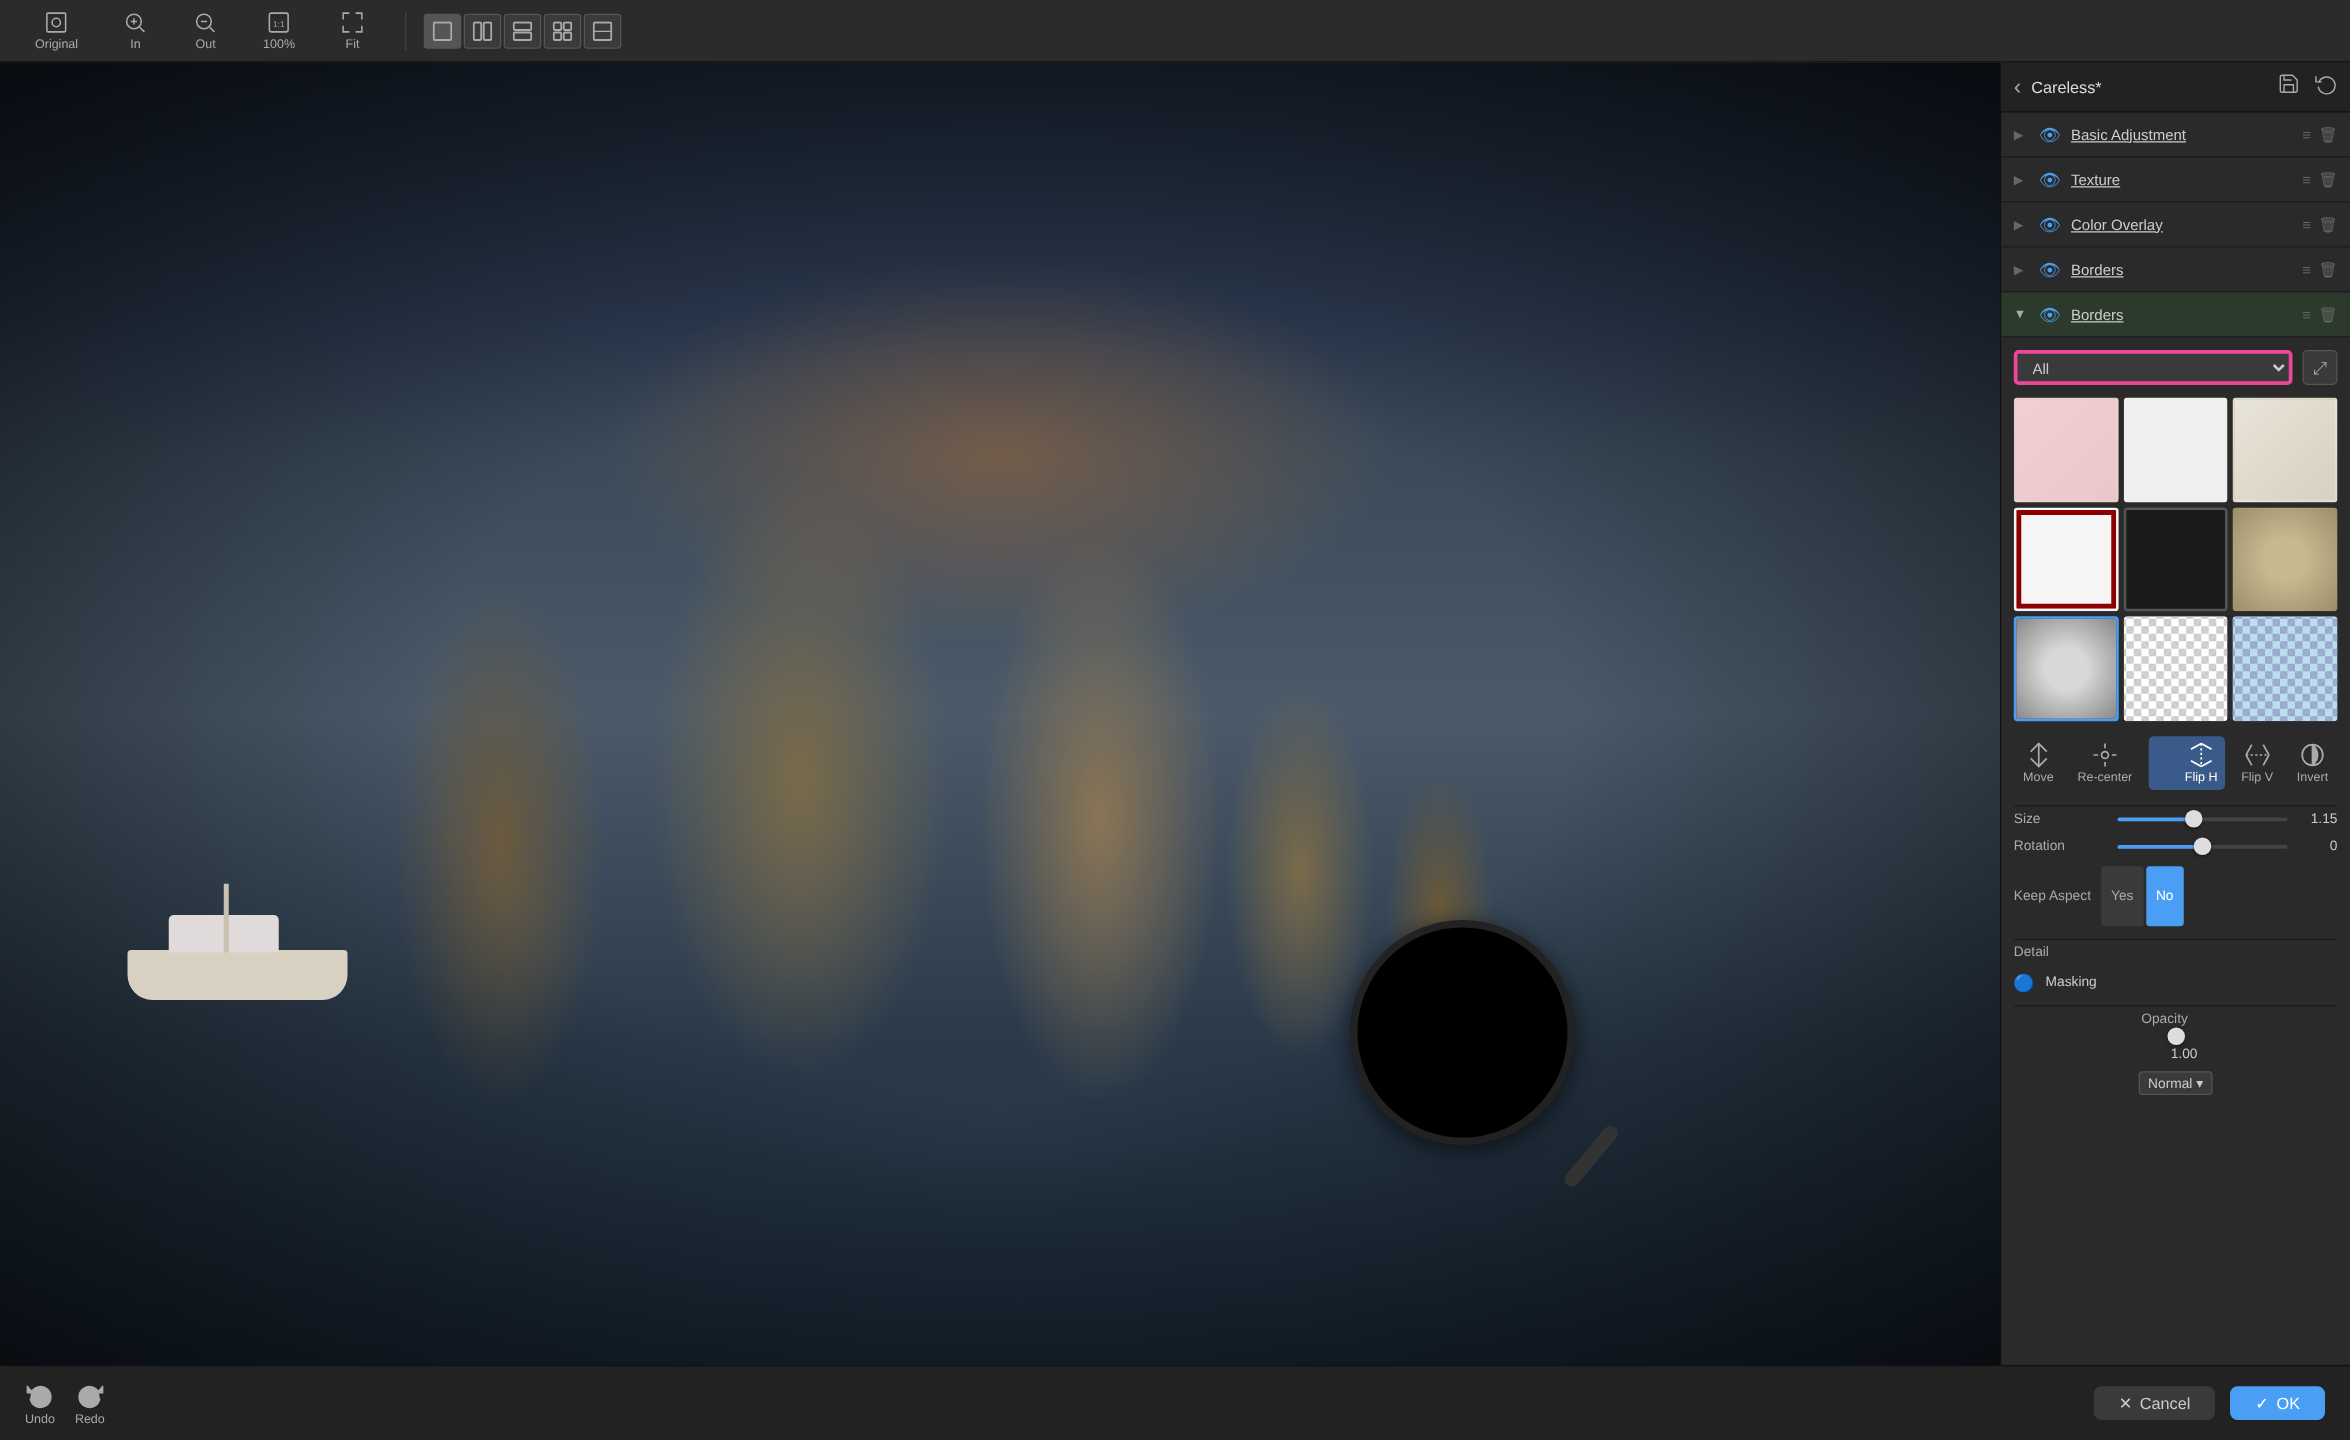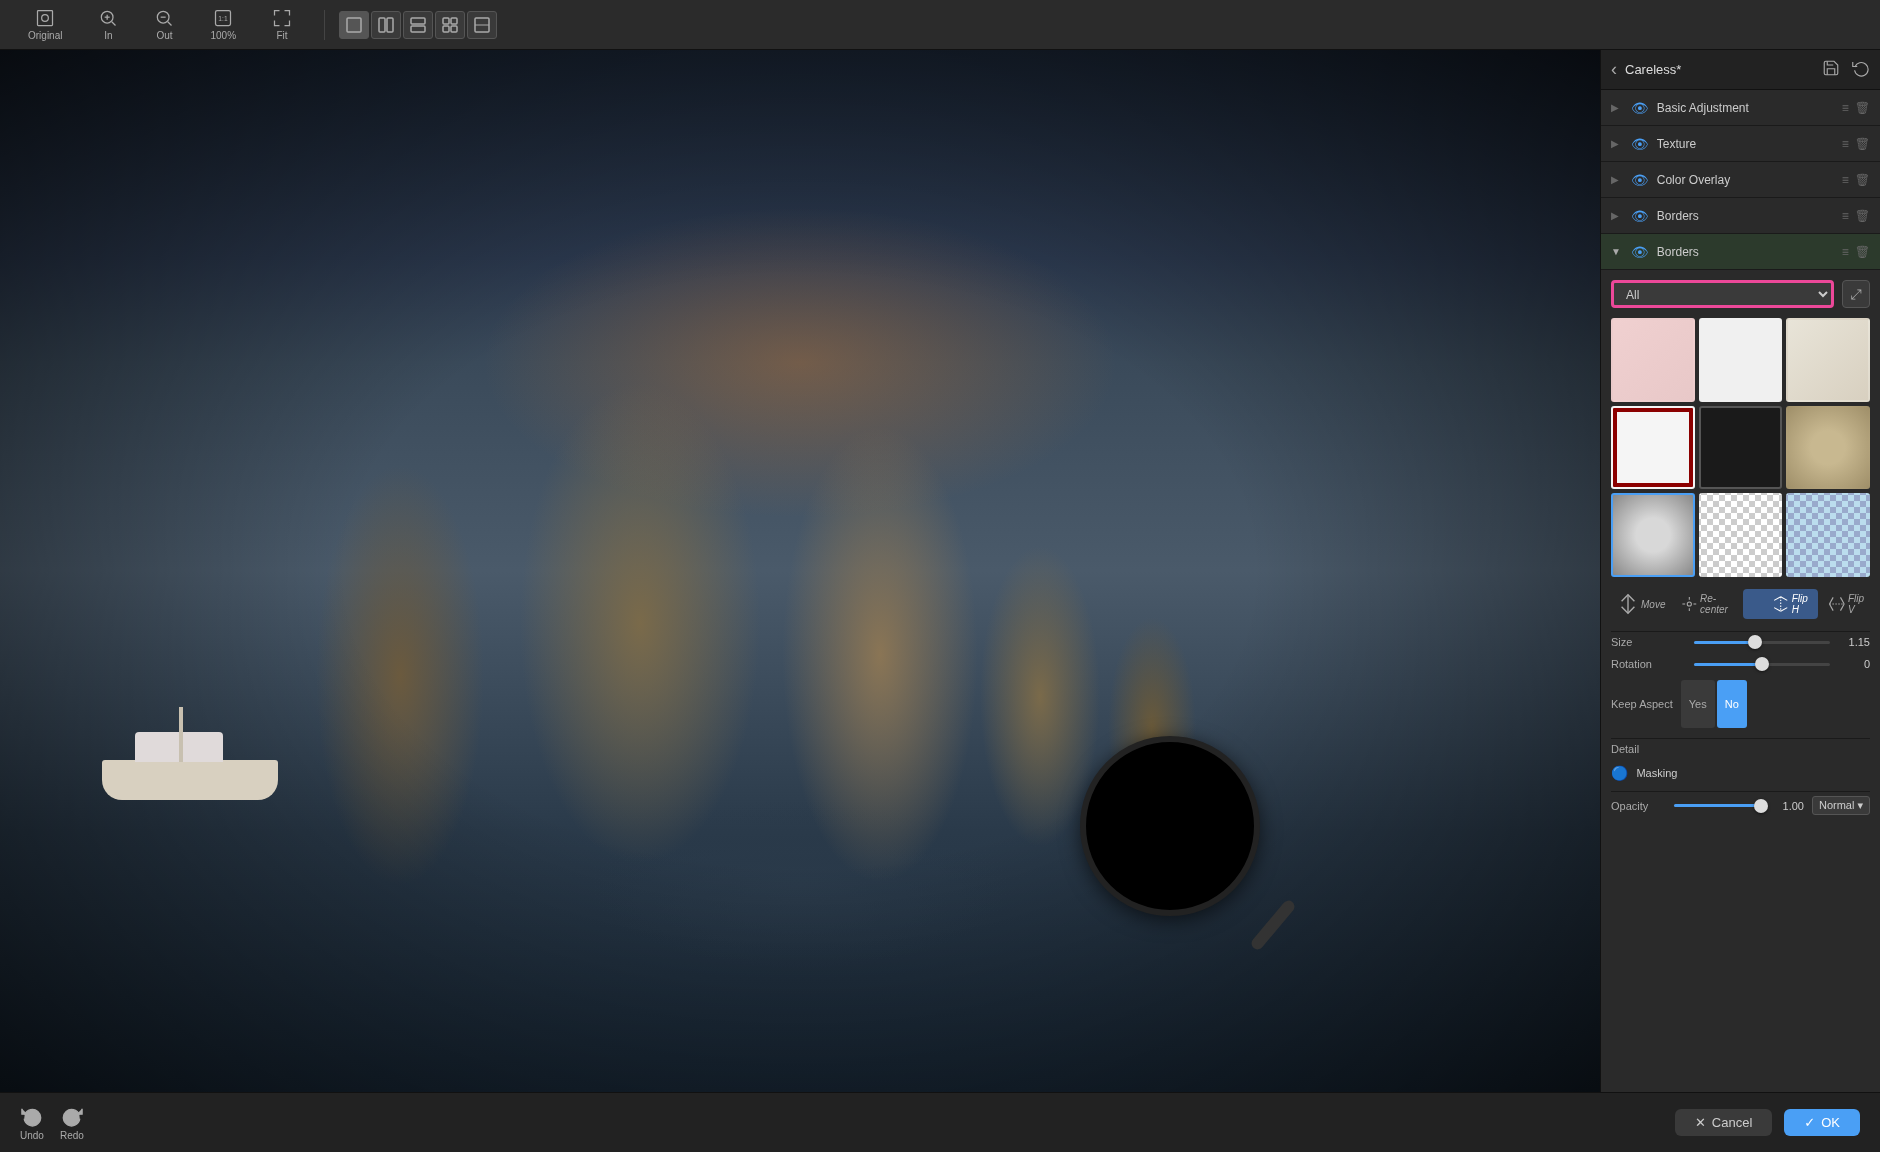--- a/index.html
+++ b/index.html
@@ -223,20 +223,21 @@
       width: 12px;
     }
     .layer-item .eye-icon {
       color: #4a9ff5;
       font-size: 14px;
     }
     .layer-item .layer-name {
       font-size: 12px;
       color: #ccc;
       flex: 1;
+      text-decoration: underline;
     }
     .layer-item .layer-actions {
       display: flex;
       gap: 6px;
     }
     .layer-item .layer-icon {
       color: #666;
       font-size: 12px;
       cursor: pointer;
     }
@@ -337,28 +338,28 @@
 
     
     .tool-row {
       display: flex;
       justify-content: space-around;
       margin-bottom: 12px;
       gap: 4px;
     }
     .tool-btn {
       display: flex;
+      flex-direction: column;
       align-items: center;
       gap: 2px;
       cursor: pointer;
       padding: 4px 6px;
       border-radius: 4px;
       color: #aaa;
       font-size: 10px;
-      font-style: italic;
     }
     .tool-btn.active { background: #3a5a8a; color: #fff; padding-left: 29px; }
     .tool-btn svg { width: 22px; height: 22px; }
     .tool-btn-label { font-size: 10px; }
 
     
     .param-row {
       display: flex;
       align-items: center;
       gap: 8px;
@@ -441,20 +442,21 @@
       font-size: 11px;
       color: #ccc;
     }
 
     
     .opacity-row {
       display: flex;
       align-items: center;
       gap: 8px;
       margin-bottom: 10px;
+      flex-direction: column;
     }
     .opacity-label {
       font-size: 11px;
       color: #aaa;
       width: 55px;
       flex-shrink: 0;
     }
     .opacity-slider {
       flex: 1;
       height: 3px;

